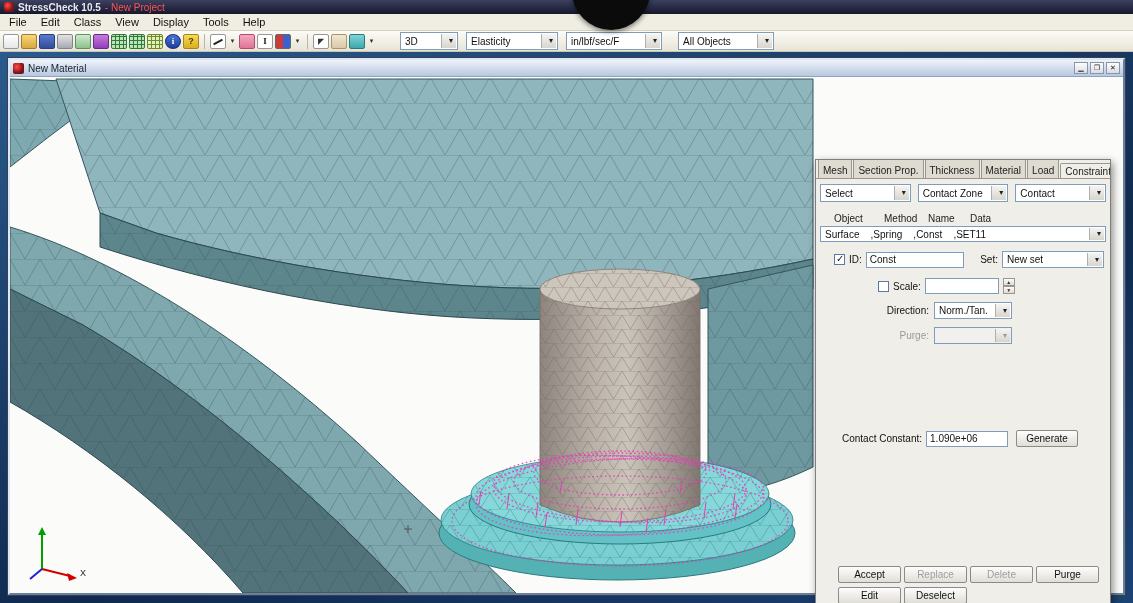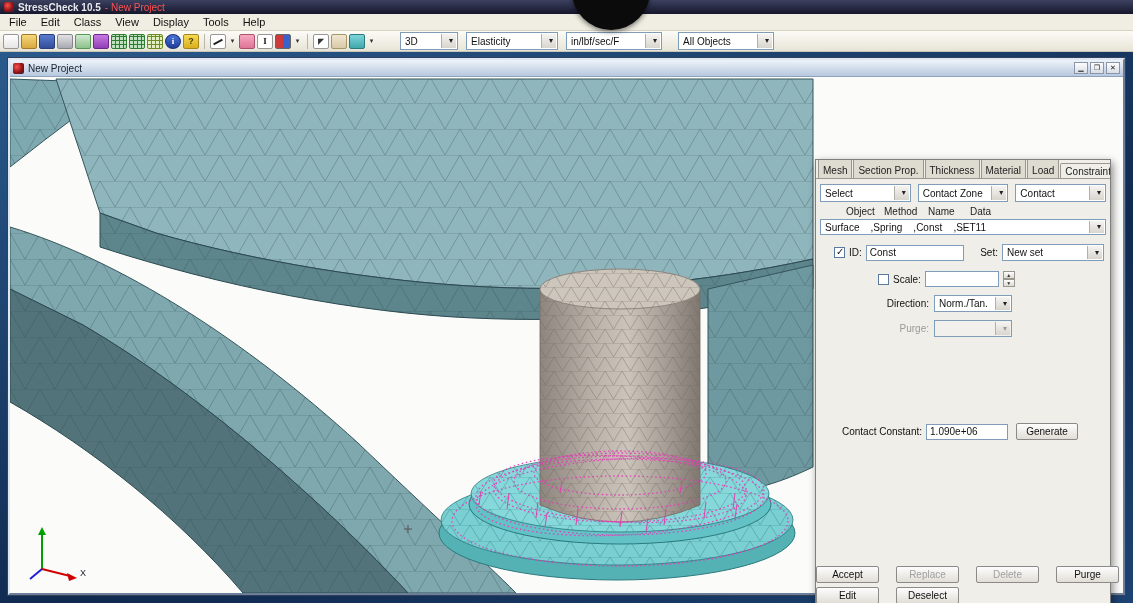--- a/index.html
+++ b/index.html
@@ -82,25 +82,25 @@
   .dlg { position:absolute; left:815px; top:107px; width:296px; height:461px; background:#f0eee8; border:1px solid #7e7e7e; box-shadow:2px 3px 8px rgba(0,0,0,.45); z-index:10; font-size:10px; color:#111; }
   .dlg-title { height:15px; background:linear-gradient(#eceae4,#cac7bd); border-bottom:1px solid #a5a29a; display:flex; align-items:center; padding:0 4px; font-size:10px; color:#222; }
   .dlg-close { margin-left:auto; width:13px; height:11px; border:1px solid #8a8a8a; background:linear-gradient(#fdfdfd,#dedbd3); position:relative; }
   .dlg-close::before { content:"✕"; position:absolute; inset:0; display:flex; align-items:center; justify-content:center; font-size:7px; color:#333; }
 
   .tabs { display:flex; align-items:flex-end; height:19px; padding:2px 2px 0 2px; border-bottom:1px solid #9a978f; overflow:hidden; }
   .tab { padding:10px 4px 2px 4px; background:#dedbd1; border:1px solid #9a978f; border-bottom:none; border-radius:2px 2px 0 0; margin-right:1px; white-space:nowrap; color:#222; }
   .tab.active { background:#f0eee8; position:relative; top:1px; padding-top:2px; }
 
   .drow { display:flex; align-items:center; }
-  .row-combos { margin:5px 4px 4px 4px; gap:7px; }
+  .row-combos { margin:5px 4px 11px 4px; gap:7px; }
   .row-combos .combo { flex:1; height:18px; }
   .row-headers { position:relative; height:12px; margin-top:4px; color:#222; }
   .row-headers span { position:absolute; top:0; }
-  .h-object { left:30px; } .h-method { left:68px; } .h-name { left:112px; } .h-data { left:154px; }
+  .h-object { left:18px; } .h-method { left:68px; } .h-name { left:112px; } .h-data { left:154px; }
   .row-sel { margin:1px 4px 0 4px; }
   .row-sel .combo { flex:1; height:16px; white-space:pre; font-size:10px; }
 
   .cb { width:11px; height:11px; border:1px solid #5a7aa0; background:#fff; position:relative; flex:none; }
   .cb.checked::before { content:"✓"; position:absolute; top:-2px; left:1px; font-size:10px; color:#1a1a1a; }
 
   .tin { height:16px; border:1px solid #7f9db9; font-size:10px; padding:0 3px; font-family:"Liberation Sans",sans-serif; background:#fff; color:#111; }
 
   .row-id { margin:9px 6px 0 18px; gap:4px; }
   .row-id .tin { width:98px; }
@@ -118,21 +118,21 @@
   .row-dir { margin:8px 6px 0 0; }
   .row-dir .lbl { width:118px; text-align:right; padding-right:5px; }
   .row-dir .combo { width:78px; height:17px; }
   .row-sys .lbl { color:#9a9a9a; }
 
   .row-cc { margin:86px 6px 0 26px; gap:4px; }
   .row-cc .tin { width:82px; }
   .btn { height:17px; border:1px solid #8a8a8a; border-radius:2px; background:linear-gradient(#fdfdfd,#e1ded6); font-size:10px; color:#111; display:flex; align-items:center; justify-content:center; font-family:"Liberation Sans",sans-serif; }
   .btn.disabled { color:#9e9e9e; }
   .btn-generate { width:62px; margin-left:4px; }
-  .btnrow { position:absolute; left:0; display:flex; gap:17px; }
+  .btnrow { position:absolute; left:22px; display:flex; gap:3px; }
   .btnrow .btn { width:63px; }
   .btnrow1 { bottom:36px; } .btnrow2 { bottom:15px; }
 
   .webcam { position:absolute; left:572px; top:-48px; width:78px; height:78px; border-radius:50%; background:#0b0b0b; box-shadow:0 2px 5px rgba(0,0,0,.5); z-index:60; }
 </style>
 </head>
 <body>
 
 <div class="app">
 
@@ -187,21 +187,21 @@
       </div>
     <div class="combo tb-combo-obj">
         <span>All Objects</span>
       </div>
   </div>
 
   <div class="mdi">
     <div class="child">
       <div class="child-title">
         <span class="doc-icon"></span>
-        <span class="ct-text">New Project</span>
+        <span class="ct-text">New Material</span>
         <span class="ct-buttons">
           <span class="wbtn min"></span>
           <span class="wbtn max"></span>
           <span class="wbtn cls"></span>
         </span>
       </div>
       <div class="viewport">
         <svg class="model" viewBox="0 0 1113 516" preserveAspectRatio="none">
           <defs>
             <pattern id="tri" width="30" height="26" patternUnits="userSpaceOnUse">

